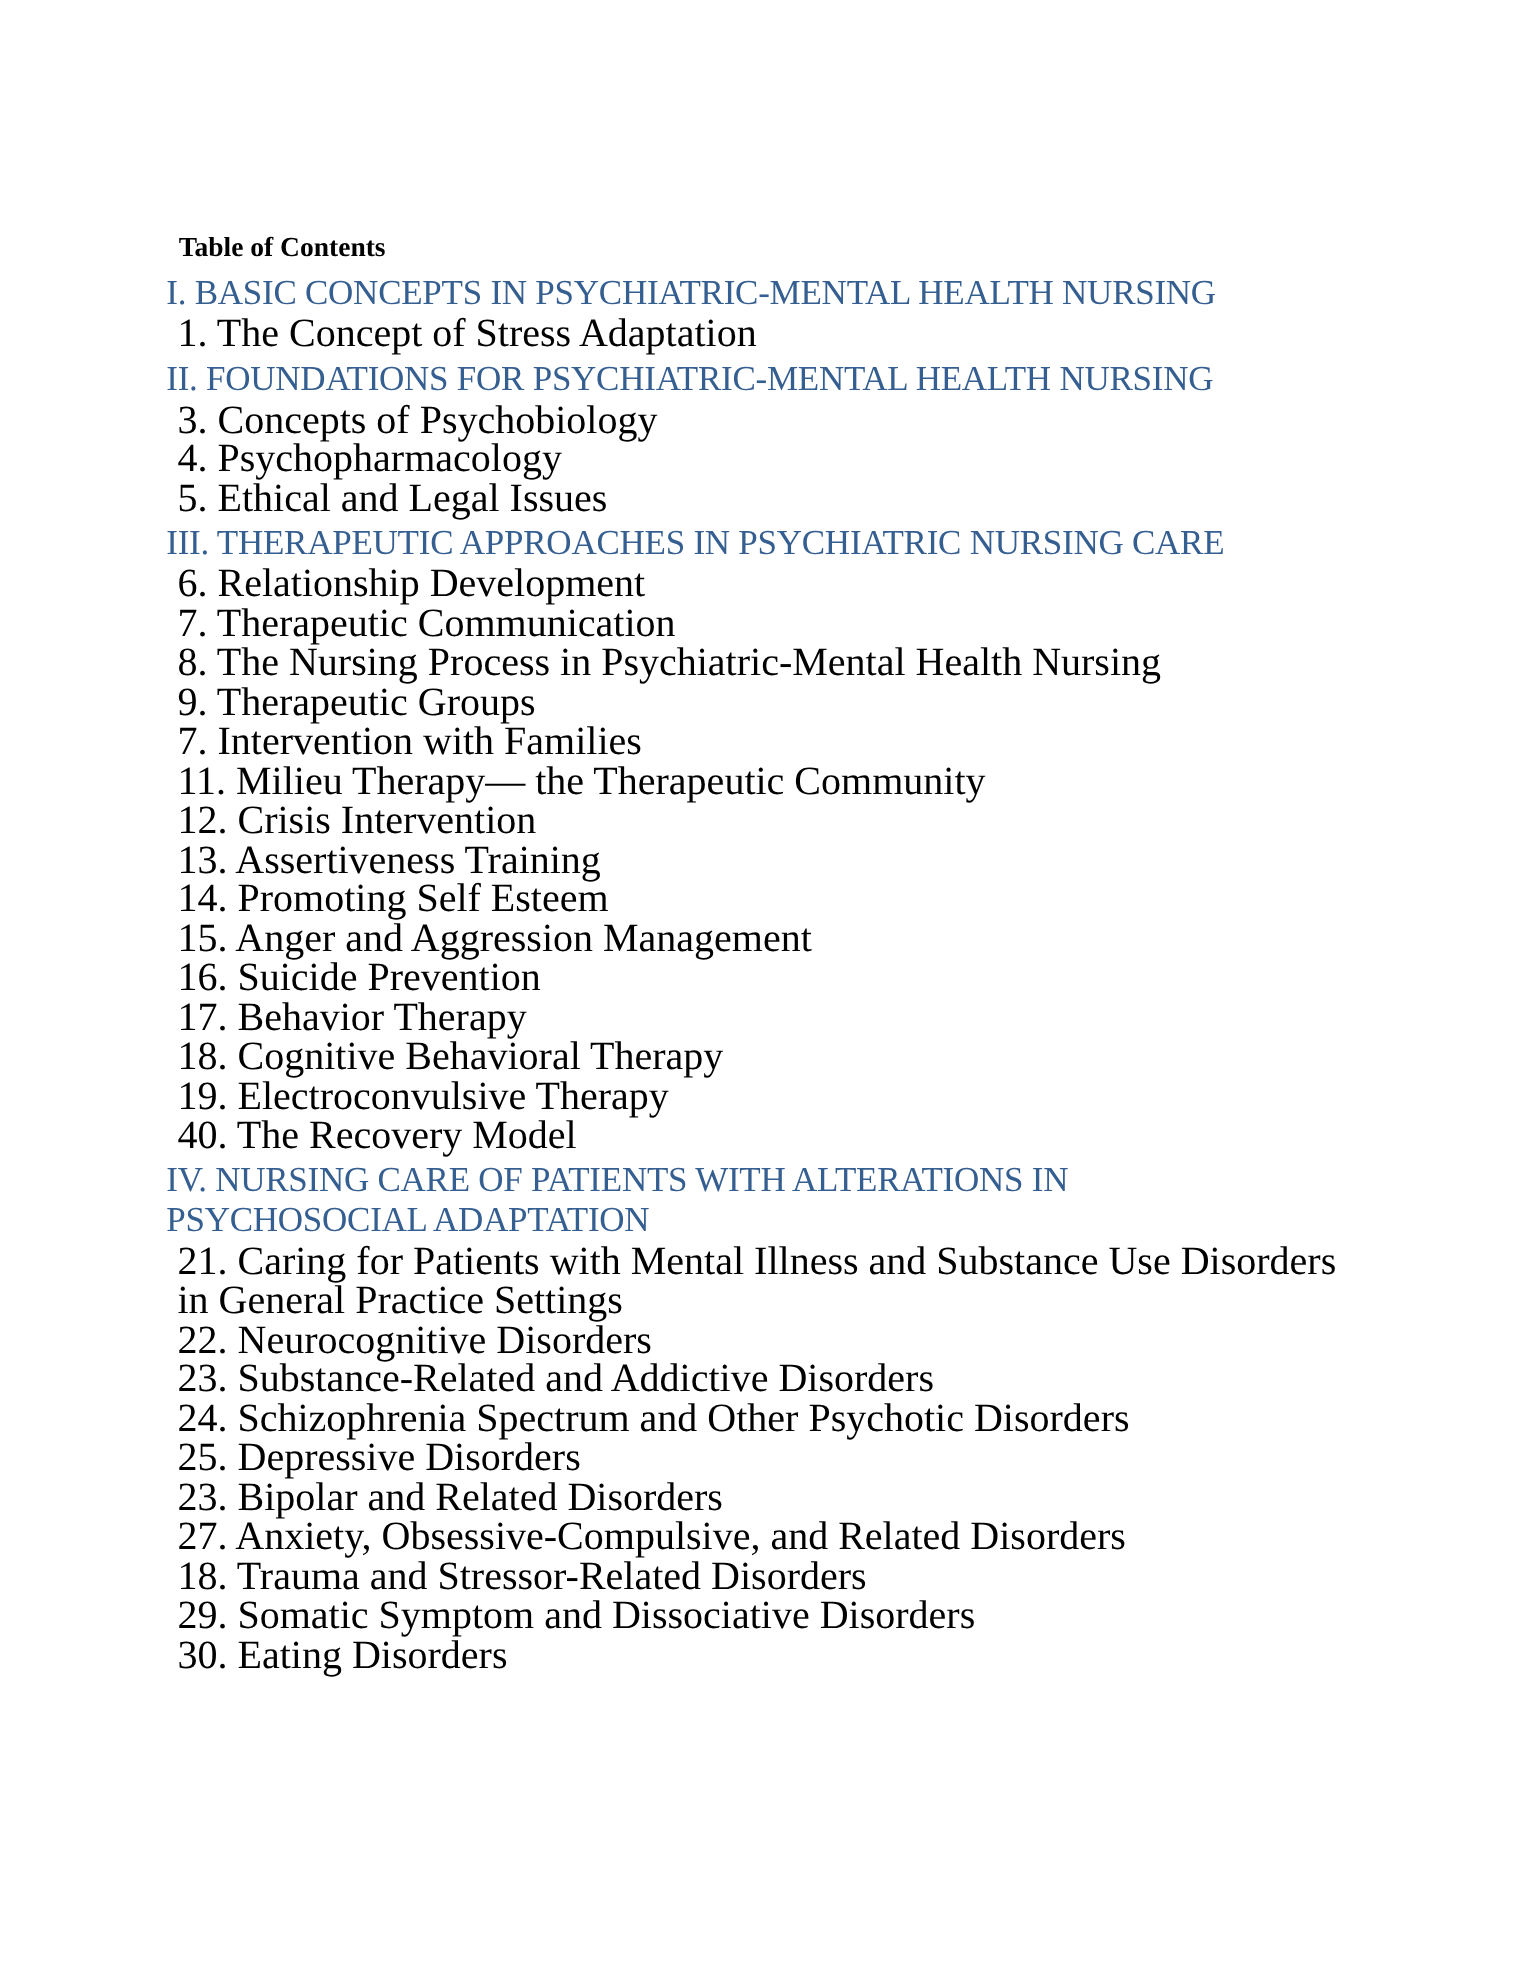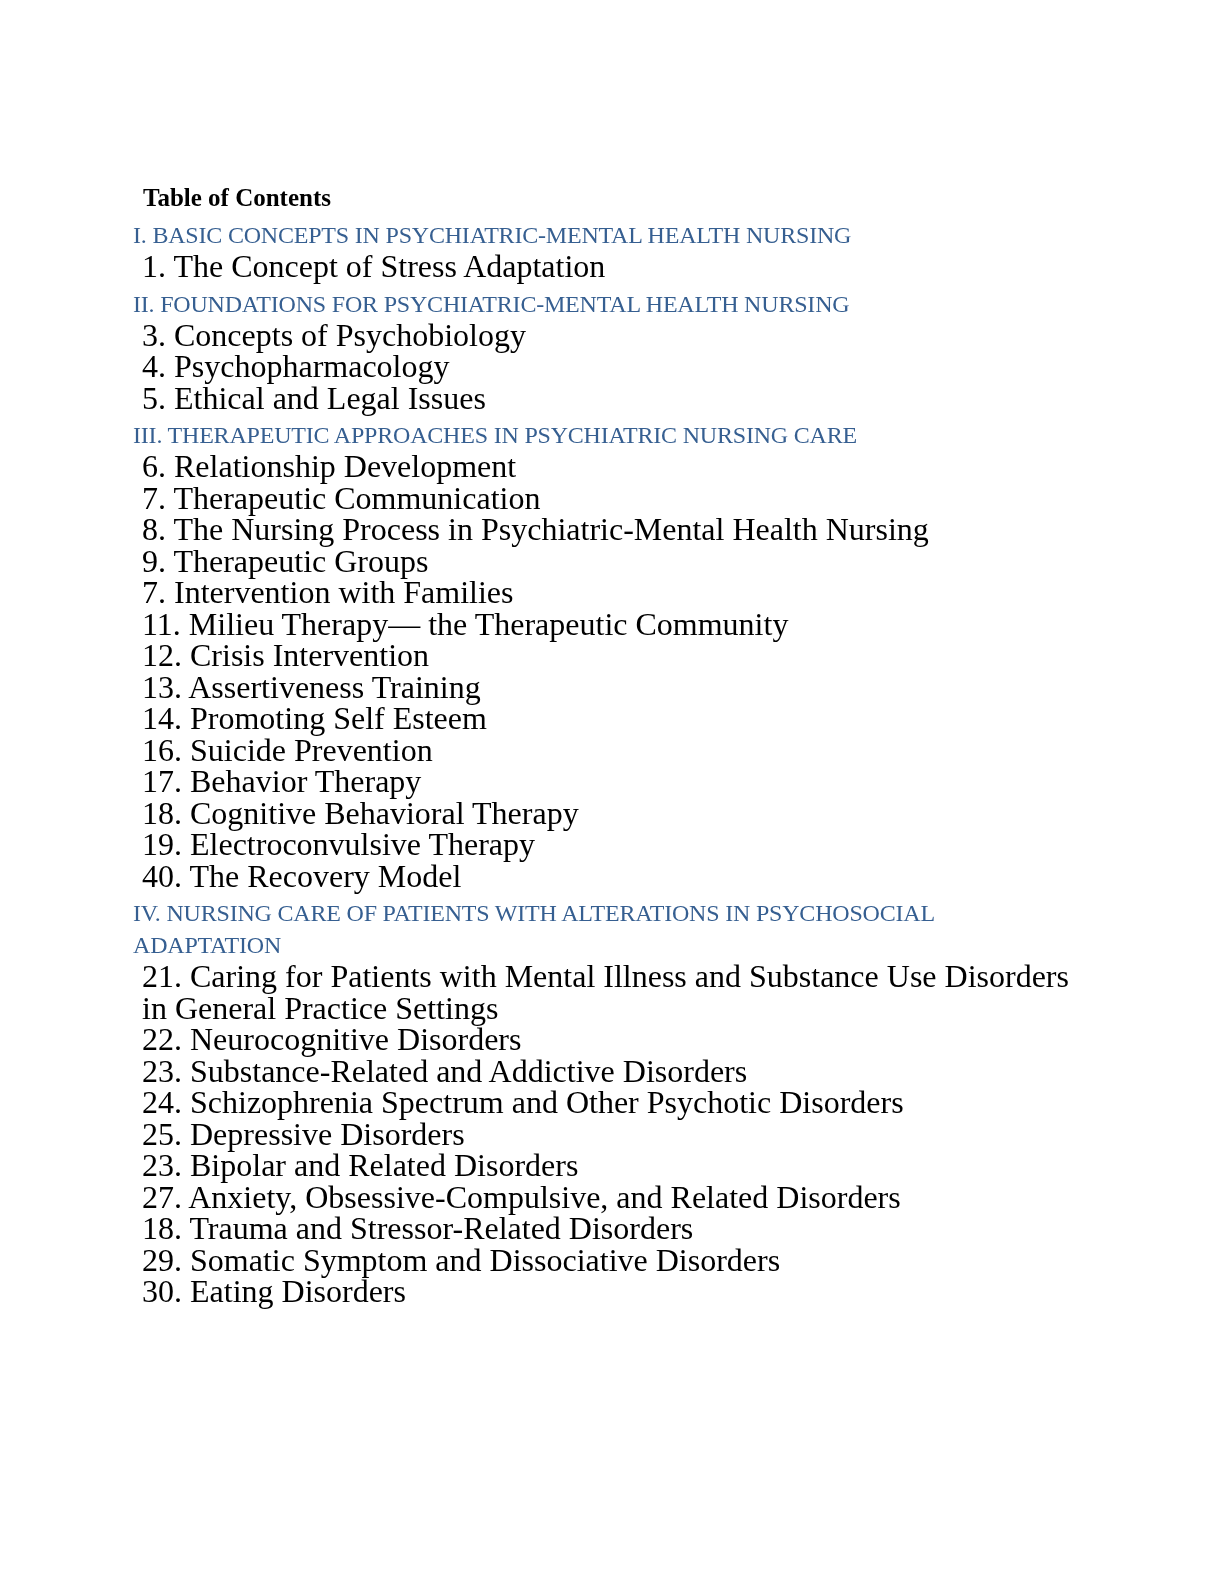--- a/index.html
+++ b/index.html
@@ -15,29 +15,29 @@
     overflow: hidden;
   }
   .page {
     box-sizing: border-box;
     width: 1224px;
     height: 1584px;
     padding: 182px 130px 0 133px;
     background: #ffffff;
   }
   .doc-title {
-    font-size: 25px;
+    font-size: 22px;
     font-weight: bold;
     line-height: 32px;
     margin: 0 0 4px 10px;
     color: #000000;
   }
   .section-heading {
     color: var(--heading-color, #365F91);
-    font-size: 24px;
+    font-size: 28px;
     line-height: 32px;
     letter-spacing: -0.2px;
     margin: 5px 0 0 0;
     max-width: 935px;
     font-weight: normal;
   }
   .toc-item {
     font-size: 32px;
     line-height: 31.5px;
     margin: 0 0 0 9px;
@@ -60,20 +60,21 @@
       <h2 class="section-heading">III. THERAPEUTIC APPROACHES IN PSYCHIATRIC NURSING CARE</h2>
       <p class="toc-item">6. Relationship Development</p>
       <p class="toc-item">7. Therapeutic Communication</p>
       <p class="toc-item">8. The Nursing Process in Psychiatric-Mental Health Nursing</p>
       <p class="toc-item">9. Therapeutic Groups</p>
       <p class="toc-item">7. Intervention with Families</p>
       <p class="toc-item">11. Milieu Therapy— the Therapeutic Community</p>
       <p class="toc-item">12. Crisis Intervention</p>
       <p class="toc-item">13. Assertiveness Training</p>
       <p class="toc-item">14. Promoting Self Esteem</p>
+      <p class="toc-item">15. Anger and Aggression Management</p>
       <p class="toc-item">16. Suicide Prevention</p>
       <p class="toc-item">17. Behavior Therapy</p>
       <p class="toc-item">18. Cognitive Behavioral Therapy</p>
       <p class="toc-item">19. Electroconvulsive Therapy</p>
       <p class="toc-item">40. The Recovery Model</p>
       <h2 class="section-heading">IV. NURSING CARE OF PATIENTS WITH ALTERATIONS IN PSYCHOSOCIAL ADAPTATION</h2>
       <p class="toc-item">21. Caring for Patients with Mental Illness and Substance Use Disorders in General Practice Settings</p>
       <p class="toc-item">22. Neurocognitive Disorders</p>
       <p class="toc-item">23. Substance-Related and Addictive Disorders</p>
       <p class="toc-item">24. Schizophrenia Spectrum and Other Psychotic Disorders</p>

